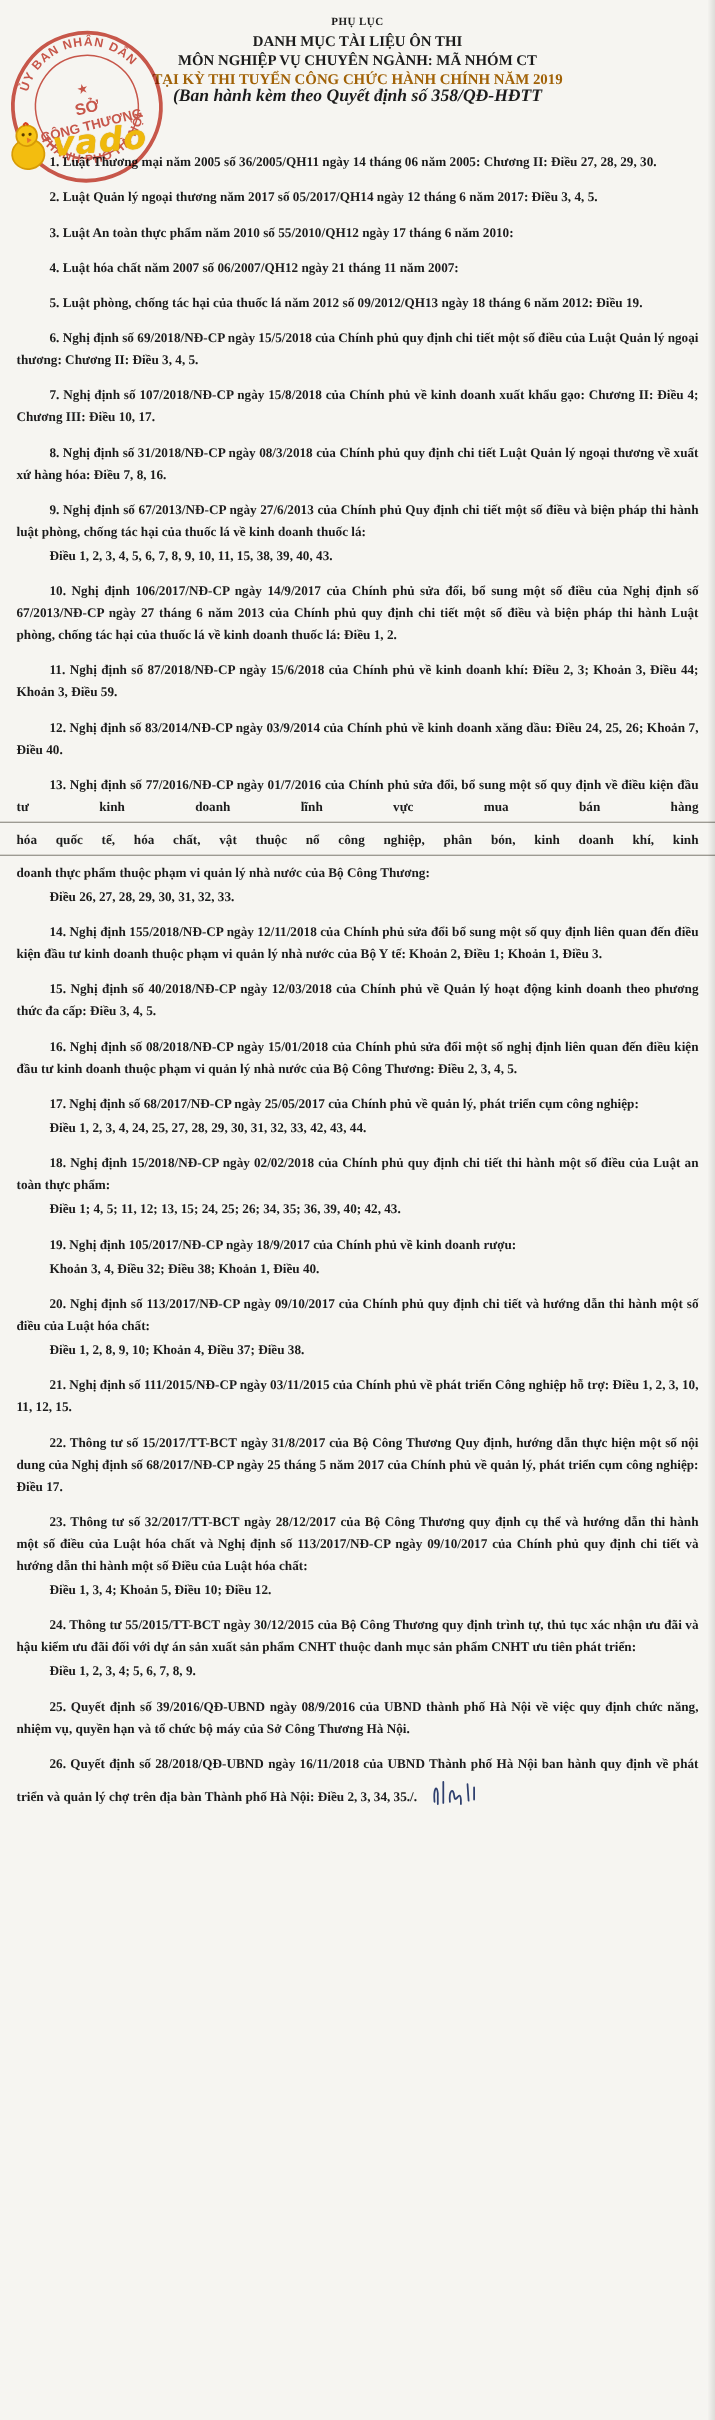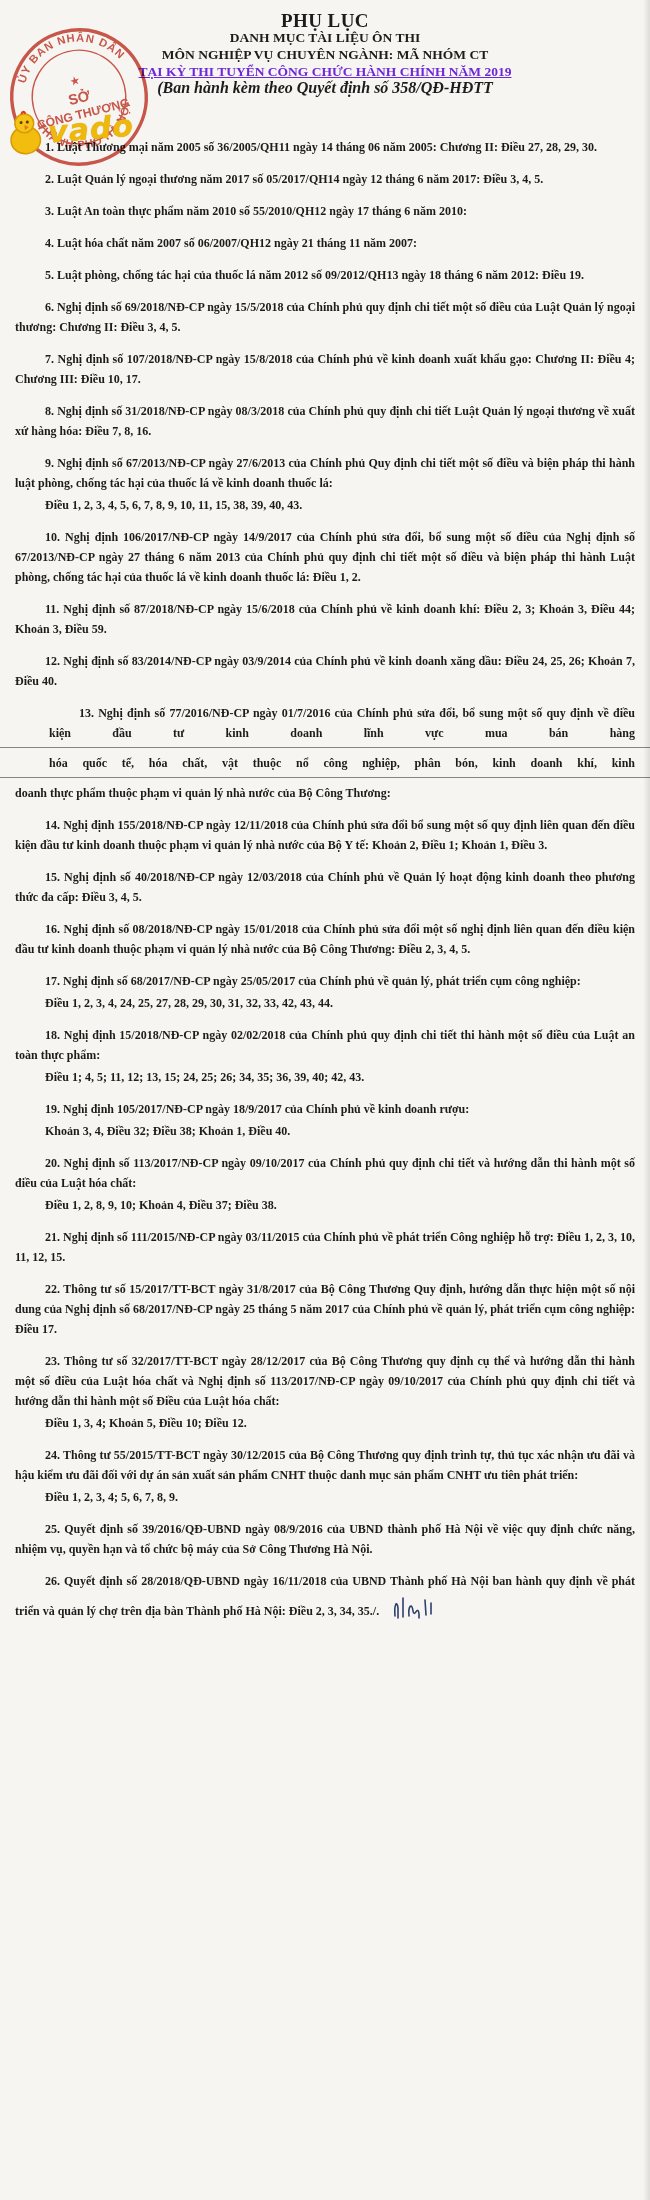--- a/index.html
+++ b/index.html
@@ -12,33 +12,33 @@
   }
   body::after {
     content:""; position:absolute; right:0; top:0; bottom:0; width:7px;
     background:linear-gradient(to left, rgba(0,0,0,.10), rgba(0,0,0,0));
     pointer-events:none;
   }
   .page { padding:12px 15px 40px; position:relative; }
 
   
   .hdr { text-align:center; font-weight:bold; font-size:13.5px; line-height:17px; }
-  .hdr .t1 { font-size:19px; letter-spacing:.4px;font-family:Liberation Serif, serif; }
-  .hdr .t4 { color:#6d28d9;text-decoration:underline; }
+  .hdr .t1 { font-size:10px; letter-spacing:.4px;font-family:Liberation Serif, serif; }
+  .hdr .t4 { color:#a16207; }
   .hdr .it { font-style:italic; font-size:16px; font-weight:bold; line-height:16.5px; }
   .blank { display:inline-block; width:54px; height:11px; border-bottom:1.2px solid #3a3a3a; margin:0 3px; }
   .ul { border-bottom:1.2px solid #3a3a3a; padding-bottom:1px; }
 
   
   .list { margin-top:40px; font-size:12px; line-height:20px;font-weight:bold; }
   .item { margin-bottom:12px; }
   .item p { margin:0; }
   p.body { text-indent:30px; text-align:justify; }
   p.cont { text-align:justify; }
-  p.stretch { text-align-last:justify;margin-left:34px; }
+  p.stretch { text-align-last:justify; }
   p.sub { padding-left:30px; margin-top:2px; }
   .scanline { border-top:1.6px solid #87867c; margin:4px -15px 5px; }
 
   
   .stamp {
     position:absolute; top:24px; left:6px; width:146px; height:146px;
     transform:rotate(-14deg); opacity:.82; mix-blend-mode:multiply;
     pointer-events:none;
   }
 
@@ -108,20 +108,21 @@
       </div>
       <div class="item">
         <p class="body"><span>12. Nghị định số 83/2014/NĐ-CP ngày 03/9/2014 của Chính phủ về kinh doanh xăng dầu: Điều 24, 25, 26; Khoản 7, Điều 40.</span></p>
       </div>
       <div class="item">
         <p class="body stretch"><span>13. Nghị định số 77/2016/NĐ-CP ngày 01/7/2016 của Chính phủ sửa đổi, bổ sung một số quy định về điều kiện đầu tư kinh doanh lĩnh vực mua bán hàng</span></p>
         <div class="scanline"></div>
         <p class="cont stretch"><span>hóa quốc tế, hóa chất, vật thuộc nổ công nghiệp, phân bón, kinh doanh khí, kinh</span></p>
         <div class="scanline"></div>
         <p class="cont"><span>doanh thực phẩm thuộc phạm vi quản lý nhà nước của Bộ Công Thương:</span></p>
+        <p class="sub"><span>Điều 26, 27, 28, 29, 30, 31, 32, 33.</span></p>
       </div>
       <div class="item">
         <p class="body"><span>14. Nghị định 155/2018/NĐ-CP ngày 12/11/2018 của Chính phủ sửa đổi bổ sung một số quy định liên quan đến điều kiện đầu tư kinh doanh thuộc phạm vi quản lý nhà nước của Bộ Y tế: Khoản 2, Điều 1; Khoản 1, Điều 3.</span></p>
       </div>
       <div class="item">
         <p class="body"><span>15. Nghị định số 40/2018/NĐ-CP ngày 12/03/2018 của Chính phủ về Quản lý hoạt động kinh doanh theo phương thức đa cấp: Điều 3, 4, 5.</span></p>
       </div>
       <div class="item">
         <p class="body"><span>16. Nghị định số 08/2018/NĐ-CP ngày 15/01/2018 của Chính phủ sửa đổi một số nghị định liên quan đến điều kiện đầu tư kinh doanh thuộc phạm vi quản lý nhà nước của Bộ Công Thương: Điều 2, 3, 4, 5.</span></p>
       </div>

